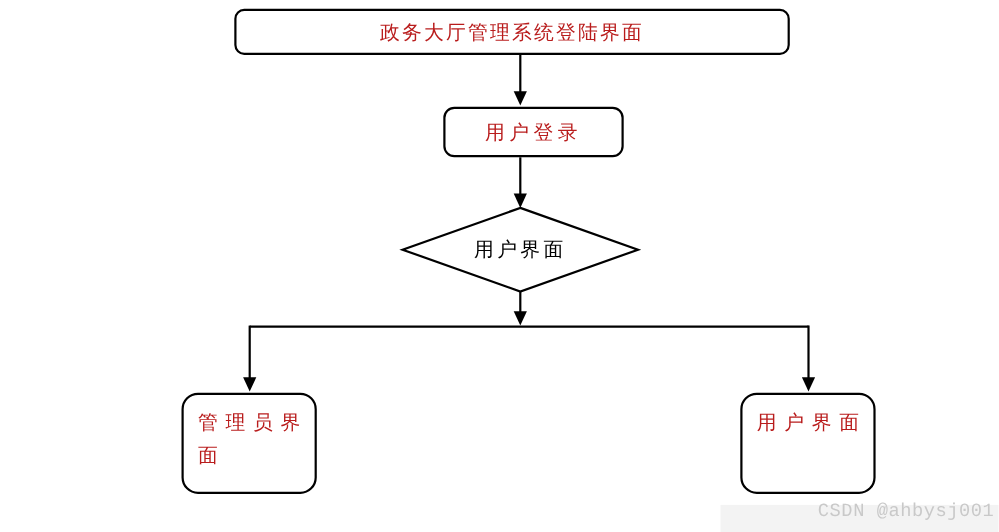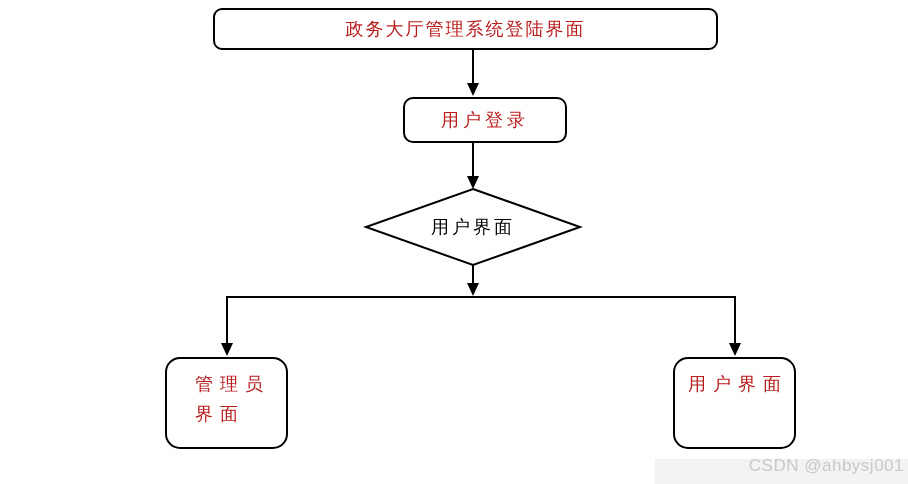--- a/index.html
+++ b/index.html
@@ -48,21 +48,21 @@
     width: 214px; height: 76px;
     display: flex; align-items: center; justify-content: center;
     color: #000000;
     font-size: 18px;
     letter-spacing: 3px;
   }
   .node-admin {
     left: 165px; top: 357px;
     width: 123px; height: 92px;
     border-radius: 15px;
-    padding: 10px 6px 6px 28px;
+    padding: 10px 6px 6px 13px;
     letter-spacing: 7px;
     line-height: 30px;
   }
   .node-user {
     left: 673px; top: 357px;
     width: 123px; height: 92px;
     border-radius: 15px;
     padding: 10px 6px 0 13px;
     letter-spacing: 7px;
     line-height: 30px;
@@ -71,21 +71,21 @@
     position: absolute;
     left: 655px; top: 459px;
     width: 253px; height: 25px;
     background: #f3f3f3;
   }
   .watermark {
     position: absolute;
     right: 4px; top: 456px;
     width: 250px;
     text-align: right;
-    font-family: Liberation Sans, sans-serif;
+    font-family: Liberation Mono, monospace;
     font-size: 17px;
     color: #c9c9c9;
     letter-spacing: 0.5px;
   }
 </style>
 </head>
 <body>
 
 <div class="canvas">
 

